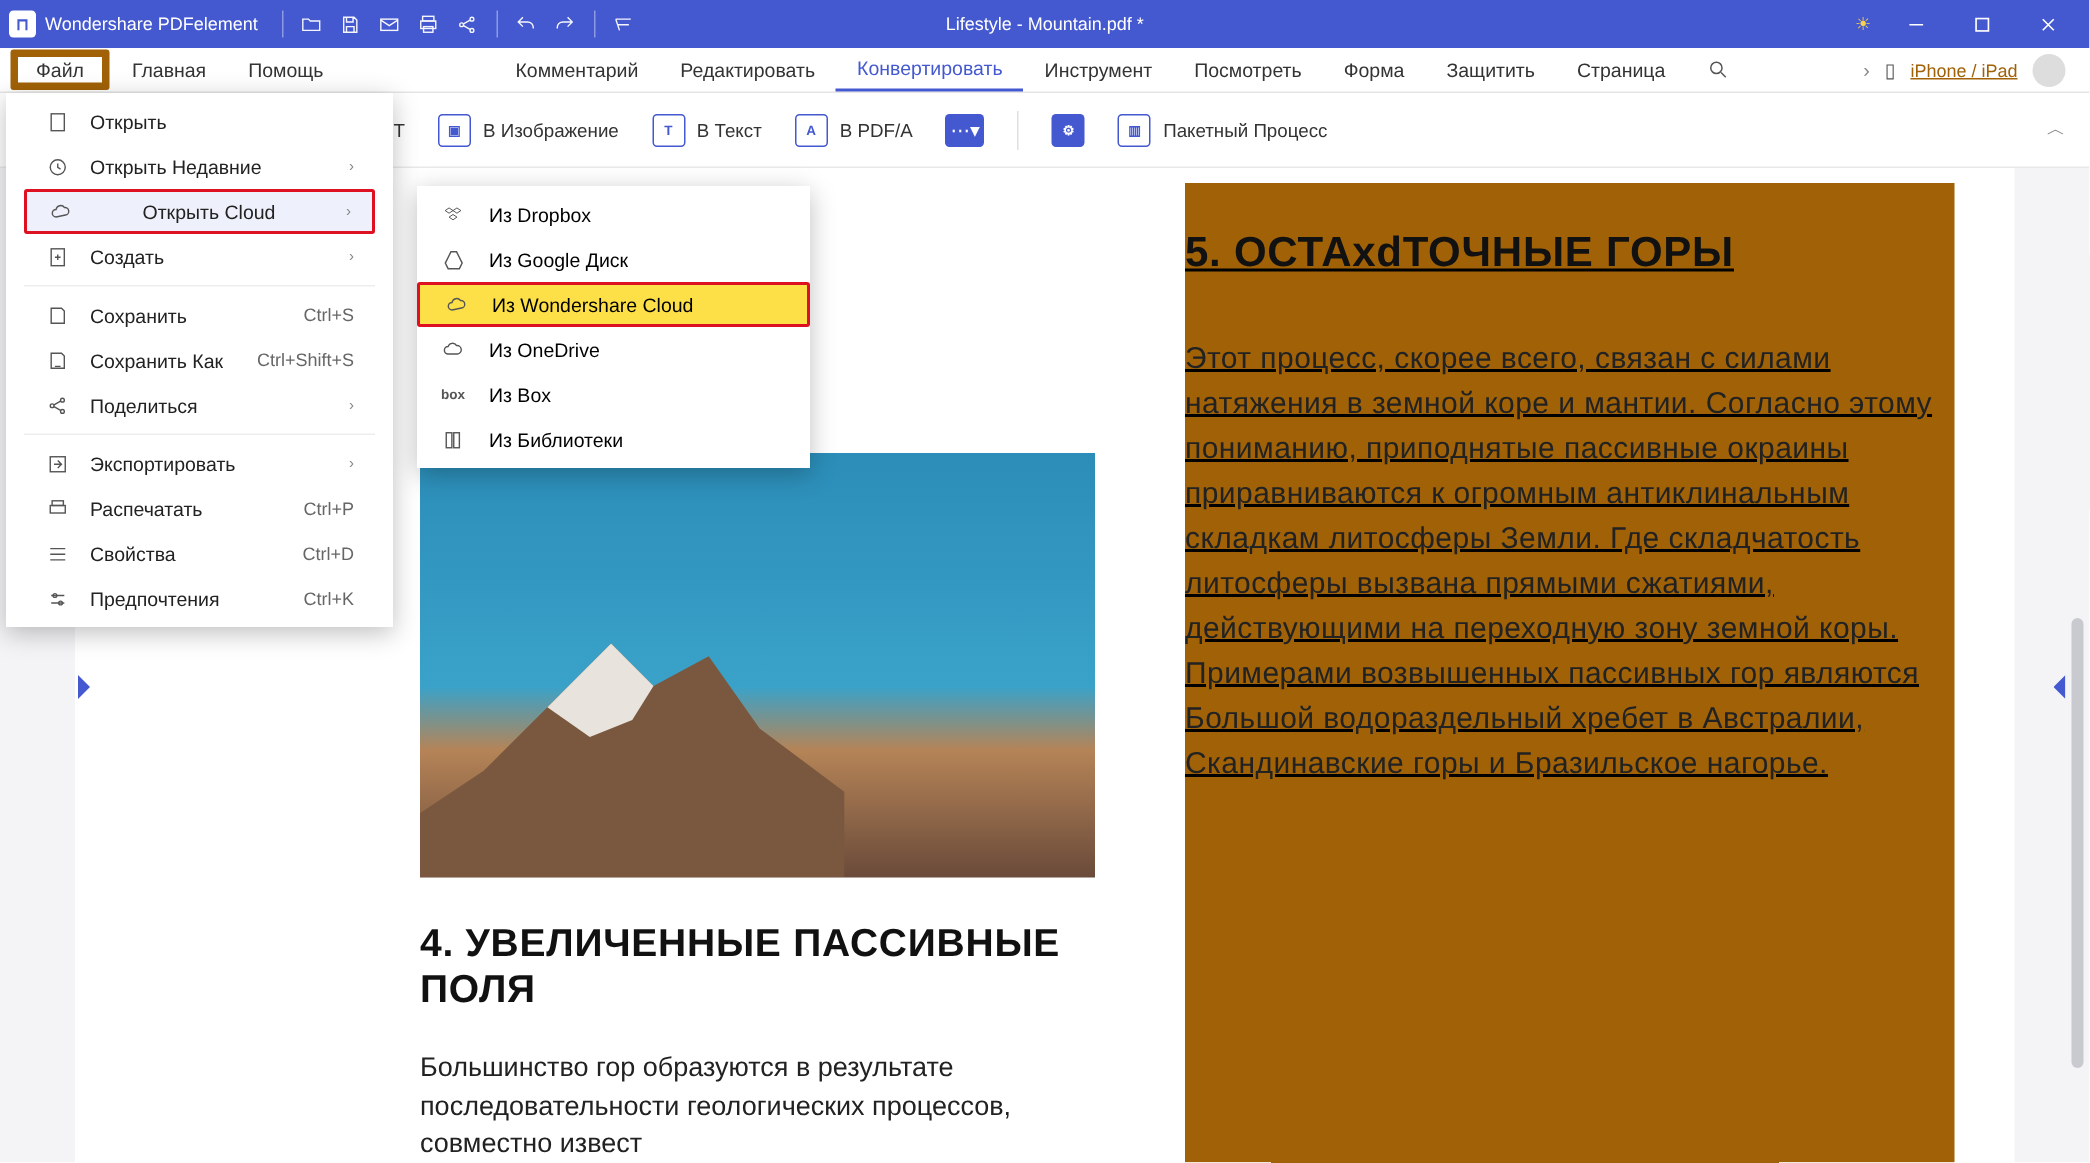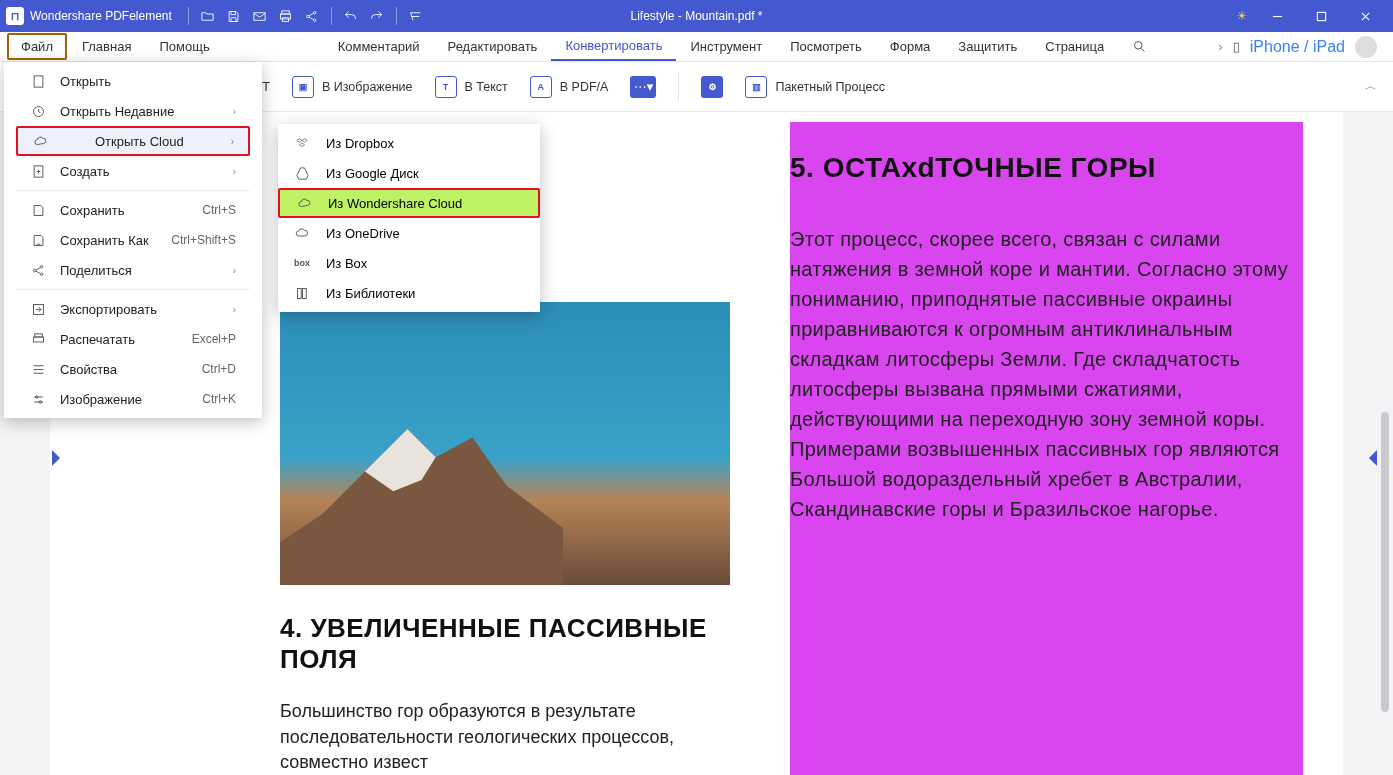--- a/index.html
+++ b/index.html
@@ -12,41 +12,41 @@
   .titlebar .tb-icon { width: 26px; height: 26px; display:flex; align-items:center; justify-content:center; color:#fff; opacity:0.95; cursor:pointer;}
   .titlebar .tb-icon svg { width:15px; height:15px; stroke:#fff; fill:none; stroke-width:1.5; }
   .titlebar .doc-title { position:absolute; left:50%; transform:translateX(-50%); font-size:12px; }
   .titlebar .right { margin-left:auto; display:flex; align-items:center; }
   .titlebar .win-btn { width: 44px; height:32px; display:flex; align-items:center; justify-content:center; cursor:pointer;}
   .titlebar .win-btn svg { width:11px; height:11px; stroke:#fff; fill:none; stroke-width:1.2; }
   
   .menubar { height: 30px; background:#fff; border-bottom: 1px solid #e5e5e5; display:flex; align-items:stretch; padding: 0 6px; font-size:13px; color:#333; position:relative;}
   .menubar .mitem { padding: 0 14px; display:flex; align-items:center; cursor:pointer; }
   .menubar .mitem.active { color:#4458cf; border-bottom:2px solid #4458cf; }
-  .menubar .mitem.file-hl { border:2px solid #a16207; border-radius:2px; padding: 0 12px; margin:1px;}
+  .menubar .mitem.file-hl { border:5px solid #a16207; border-radius:2px; padding: 0 12px; margin:1px;}
   .menubar .mid { margin-left: 100px; display:flex; }
   .menubar .right-side { margin-left:auto; display:flex; align-items:center; gap:10px; padding-right:10px; }
   .menubar .search-icon svg { width:15px; height:15px; stroke:#555; fill:none; stroke-width:1.6;}
-  .menubar .device-lbl { font-size:16px; color:#3b82f6;}
+  .menubar .device-lbl { font-size:12px; color:#a16207;text-decoration:underline;}
   .menubar .avatar { width:22px; height:22px; border-radius:50%; background:#ddd; }
   
   .ribbon { height: 50px; background:#fff; border-bottom:1px solid #e9e9e9; display:flex; align-items:center; padding:0 16px; gap: 22px; font-size:12.5px; color:#333;}
   .ribbon .rbtn { display:flex; align-items:center; gap:8px; cursor:pointer;}
   .ribbon .ricon { width:22px; height:22px; border:1.5px solid #4458cf; border-radius:3px; display:flex; align-items:center; justify-content:center; font-size:9px; font-weight:bold; color:#4458cf; }
   .ribbon .ricon.solid { background:#4458cf; color:#fff; border:none;}
   .ribbon .more { width:26px; height:22px; background:#4458cf; border-radius:3px; display:flex; align-items:center; justify-content:center; color:#fff; font-size:13px;}
   .ribbon .rsep { width:1px; height:26px; background:#e0e0e0;}
   .ribbon .right-ribbon { margin-left:auto; display:flex; align-items:center; gap:22px;}
   .ribbon .collapse-caret { color:#888; cursor:pointer; }
   
   .workspace { position: relative; height: calc(775px - 32px - 30px - 50px); background:#f4f4f6; overflow:hidden; }
   .doc-page { position:absolute; left:50px; right:50px; top:0; bottom:0; background:#fff; }
   .doc-content { position:absolute; left:230px; top:10px; right:40px; bottom:0; display:flex; gap:60px; }
   .col-left { flex: 0 0 450px; display:flex; flex-direction:column; }
-  .col-right { flex: 1; background:#d946ef; padding: 20px 0 20px 0; }
+  .col-right { flex: 1; background:#a16207; padding: 20px 0 20px 0; text-decoration: underline; }
   .img-ph { width:100%; height:370px; background: linear-gradient(180deg,#2b8db8 0%, #3aa2c9 55%, #b58457 70%, #6a4a3a 100%); margin-top:180px; position:relative;}
   .mountain { position:absolute; bottom:0; left:0; right:0; height:55%; }
   .h4 { font-size:26px; font-weight:800; letter-spacing:0.5px; margin-top:28px; color:#111; line-height:1.2;}
   .body-left { font-size:18px; color:#222; margin-top:24px; line-height:1.4;}
   .h5 { font-size:28px; font-weight:800; letter-spacing:0.5px; color:#111; margin-top:10px;}
   .body-right { font-size:20px; color:#222; margin-top:40px; line-height:1.5; letter-spacing:0.3px; padding-right:10px;}
   .scrollbar-v { position:absolute; right:4px; top:300px; width:8px; height:300px; background:#c9c9d0; border-radius:4px; }
   .page-handle { position:absolute; left:52px; top:338px; width:8px; height:16px; background:#4458cf; clip-path: polygon(0 0, 100% 50%, 0 100%);}
   .page-handle2 { position:absolute; right:16px; top:338px; width:8px; height:16px; background:#4458cf; clip-path: polygon(100% 0, 0 50%, 100% 100%);}
   
@@ -55,21 +55,21 @@
   .dd-row.hl { border:2px solid #d12; border-radius:2px;text-align:center;}
   .dd-row .dd-ico { width:16px; height:16px; display:flex; align-items:center; justify-content:center; }
   .dd-row .dd-ico svg { width:15px; height:15px; stroke:#555; fill:none; stroke-width:1.5;}
   .dd-row .dd-label { flex:1; }
   .dd-row .dd-short { color:#666; font-size:12px;}
   .dd-row .dd-chev { color:#888; font-size:10px;}
   .dd-sep { height:1px; background:#eee; margin:4px 0;}
   
   .submenu { position:absolute; left:278px; top:124px; width:262px; background:#fff; box-shadow: 0 4px 16px rgba(0,0,0,0.25); font-size:13px; z-index:21; padding:4px 0;}
   .submenu .dd-row { padding:0 16px; gap:16px;}
-  .submenu .dd-row.hl-sel { background:#bef264; border:2px solid #d12; border-radius:2px; }
+  .submenu .dd-row.hl-sel { background:#fde047; border:2px solid #d12; border-radius:2px; }
 </style>
 </head>
 <body>
 
 <div class="titlebar">
   <div class="logo">⊓</div>
   <span class="appname">Wondershare PDFelement</span>
   <span class="tb-sep"></span>
   <div class="tb-icon">
       <svg viewBox="0 0 24 24">
@@ -315,40 +315,40 @@
     <span class="dd-chev">›</span>
   </div>
   <div class="dd-row">
     <span class="dd-ico">
         <svg viewBox="0 0 24 24">
           <rect x="6" y="3" width="12" height="5"></rect>
           <rect x="4" y="8" width="16" height="8"></rect>
         </svg>
       </span>
     <span class="dd-label">Распечатать</span>
-    <span class="dd-short">Excel+P</span>
+    <span class="dd-short">Ctrl+P</span>
   </div>
   <div class="dd-row">
     <span class="dd-ico">
         <svg viewBox="0 0 24 24">
           <path d="M4 6h16M4 12h16M4 18h16"></path>
         </svg>
       </span>
     <span class="dd-label">Свойства</span>
     <span class="dd-short">Ctrl+D</span>
   </div>
   <div class="dd-row">
     <span class="dd-ico">
         <svg viewBox="0 0 24 24">
           <path d="M5 8h14M5 16h14"></path>
           <circle cx="9" cy="8" r="2"></circle>
           <circle cx="15" cy="16" r="2"></circle>
         </svg>
       </span>
-    <span class="dd-label">Изображение</span>
+    <span class="dd-label">Предпочтения</span>
     <span class="dd-short">Ctrl+K</span>
   </div>
 </div>
 
 <div class="submenu">
   <div class="dd-row">
     <span class="dd-ico">
         <svg viewBox="0 0 24 24">
           <path d="M6 4l6 4-6 4-6-4zM18 4l6 4-6 4-6-4zM12 14l6 4-6 4-6-4z" transform="scale(0.7) translate(4 2)"></path>
         </svg>

